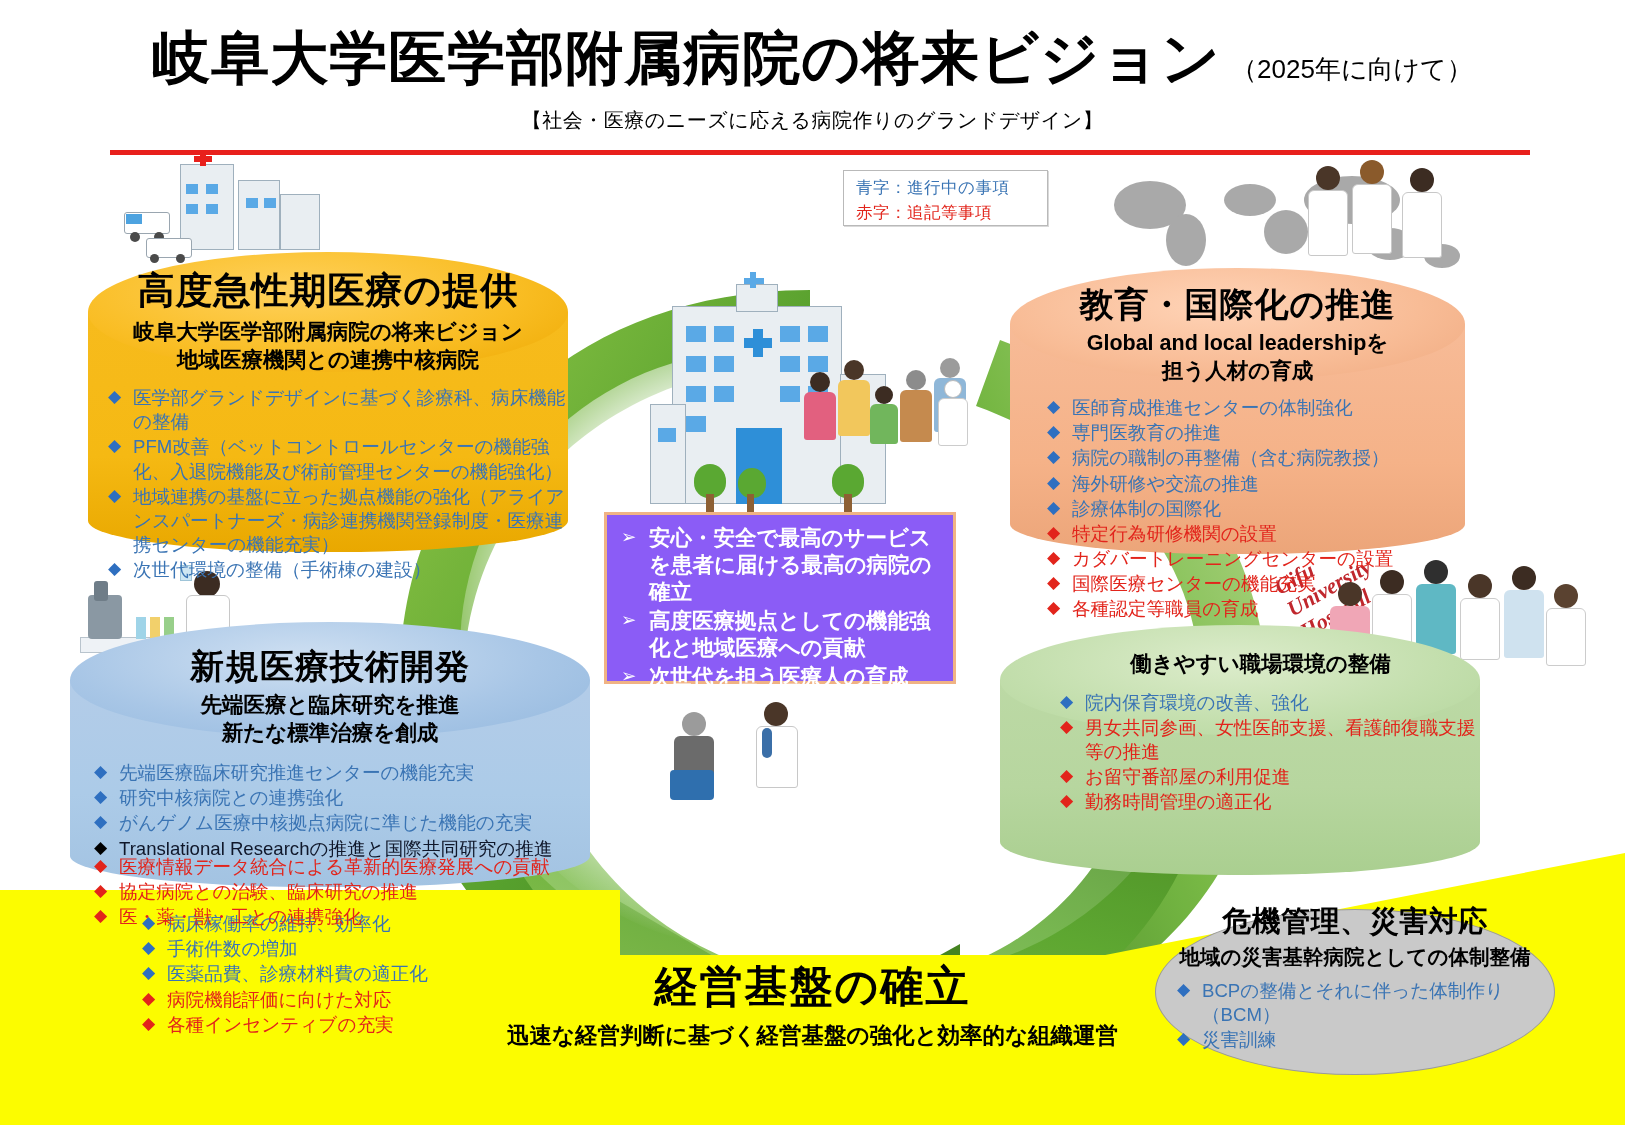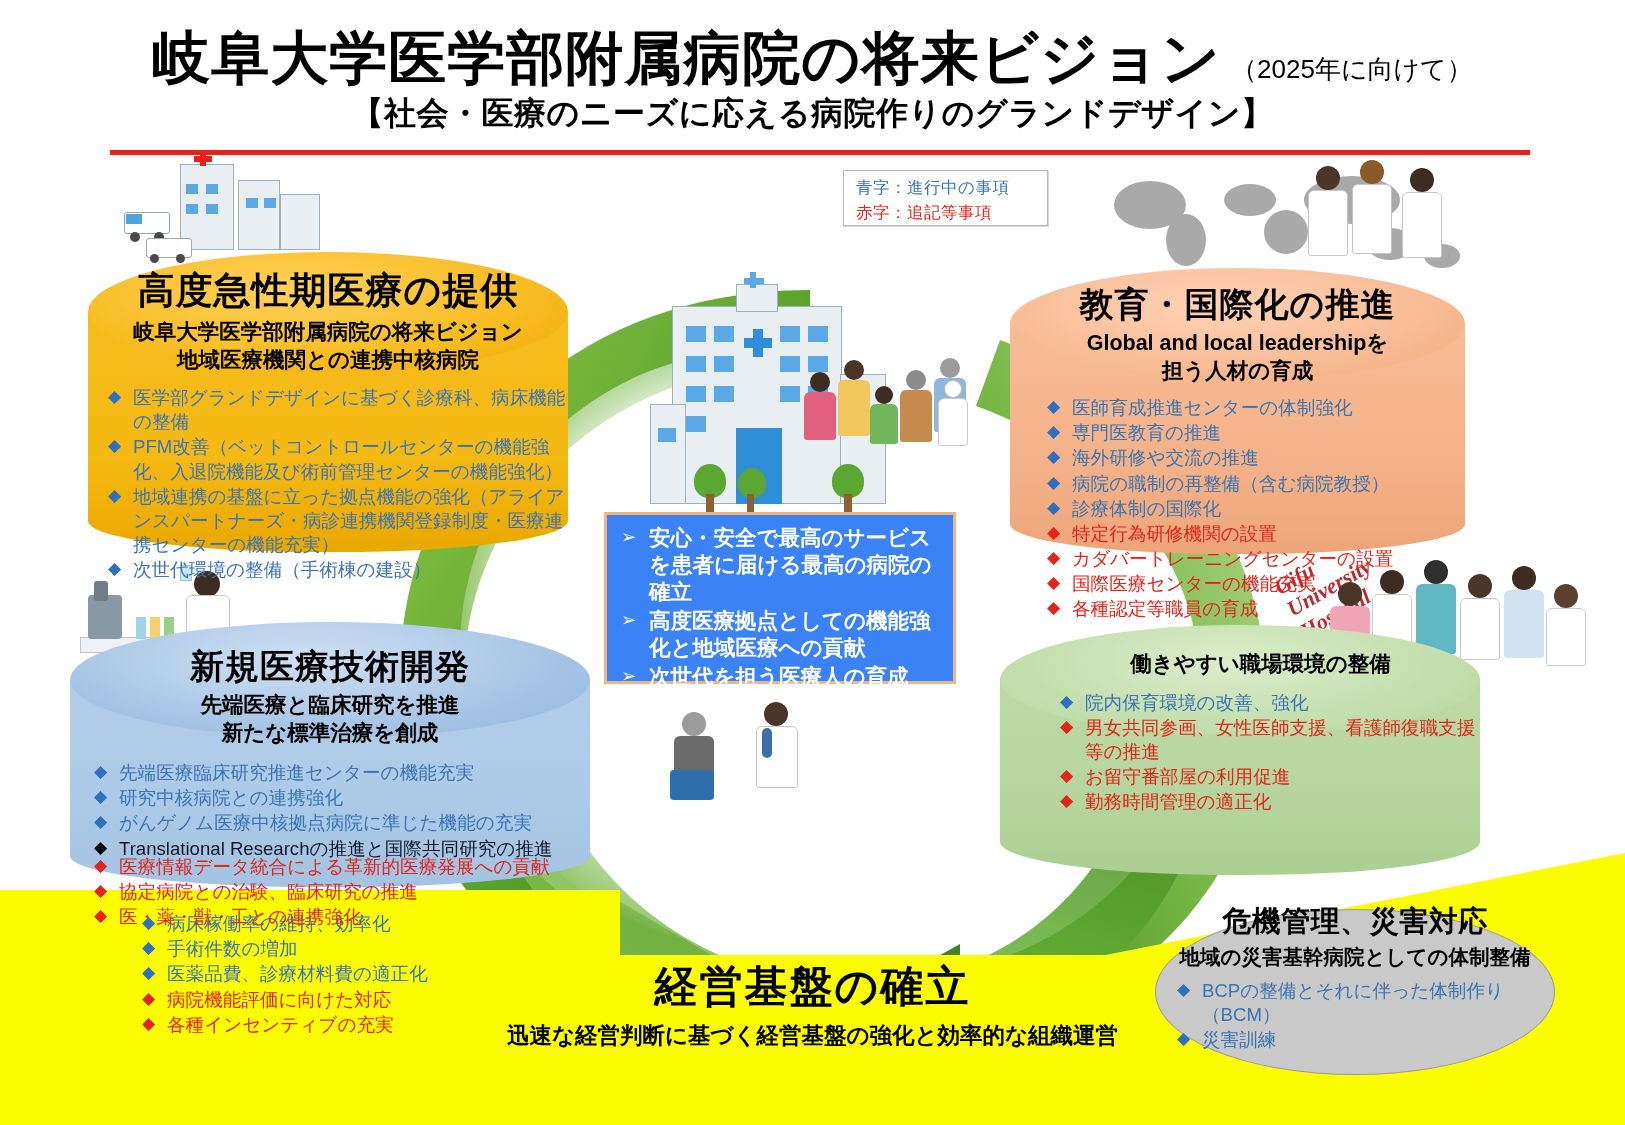--- a/index.html
+++ b/index.html
@@ -19,21 +19,21 @@
   #title-main {
     display:inline-block; vertical-align:baseline;
     font-size:58px; font-weight:bold; letter-spacing:1px;
     line-height:1.05;
   }
   #title-sup {
     display:inline-block; vertical-align:baseline;
     font-size:26px; font-weight:normal; margin-left:10px; letter-spacing:0px;
   }
   #title-sub {
-    margin-top:3px; font-size:32px; font-weight:bold; letter-spacing:0.5px;
+    margin-top:18px; font-size:20px; font-weight:normal; letter-spacing:0.5px;
   }
   #header-rule {
     left:110px; top:150px; width:1420px; height:5px;
     background:#e8201c;
   }
 
   
   #legend {
     left:843px; top:170px; width:205px; height:56px;
     border:1px solid #b9b9b9; background:#ffffff;
@@ -101,21 +101,21 @@
   #cyl-work .top  { height:110px; background:radial-gradient(ellipse at 48% 34%, #dceccb 0%, #c4dfae 58%, #b4d69c 100%); }
   #cyl-work .body { top:55px; height:195px; background:linear-gradient(to bottom,#bcd9a5 0%, #b7d69f 55%, #aacf90 100%); border-radius:0 0 48% 48%/0 0 17% 17%; }
   #cyl-work .inner { padding-top:18px; }
   #cyl-work .cyl-title { font-size:34px; }
   #cyl-work .cyl-sub { font-size:21.5px; margin-top:8px;padding-left:41px; }
   #cyl-work ul.bullets { margin:12px 0 0 58px; font-size:18.6px; width:420px; }
 
   
   #vision {
     left:604px; top:512px; width:352px; height:172px;
-    background:#3b82f6; border:3px solid #f0b384;
+    background:#8b5cf6; border:3px solid #f0b384;
     padding:10px 8px 0 14px;
   }
   #vision ul { list-style:none; }
   #vision li {
     position:relative; padding-left:28px;
     color:#ffffff; font-size:21.5px; font-weight:bold; line-height:1.26;
     margin-bottom:2px;
   }
   #vision li::before {
     content:"➢"; position:absolute; left:0; top:0; font-size:0.85em; color:#ffffff;
@@ -433,22 +433,22 @@
     <div class="top"></div>
     <div class="inner">
       <div class="cyl-title">教育・国際化の推進</div>
       <div class="cyl-sub">
         <div>Global and local leadershipを</div>
         <div>担う人材の育成</div>
       </div>
       <ul class="bullets" id="edu-bullets">
           <li class="blue">医師育成推進センターの体制強化</li>
           <li class="blue">専門医教育の推進</li>
+          <li class="blue">病院の職制の再整備（含む病院教授）</li>
           <li class="blue">海外研修や交流の推進</li>
-          <li class="blue">病院の職制の再整備（含む病院教授）</li>
           <li class="blue">診療体制の国際化</li>
           <li class="red">特定行為研修機関の設置</li>
           <li class="red">カダバートレーニングセンターの設置</li>
           <li class="red">国際医療センターの機能充実</li>
           <li class="red">各種認定等職員の育成</li>
         </ul>
     </div>
   </div>
 
   <div class="cyl" id="cyl-rnd">

